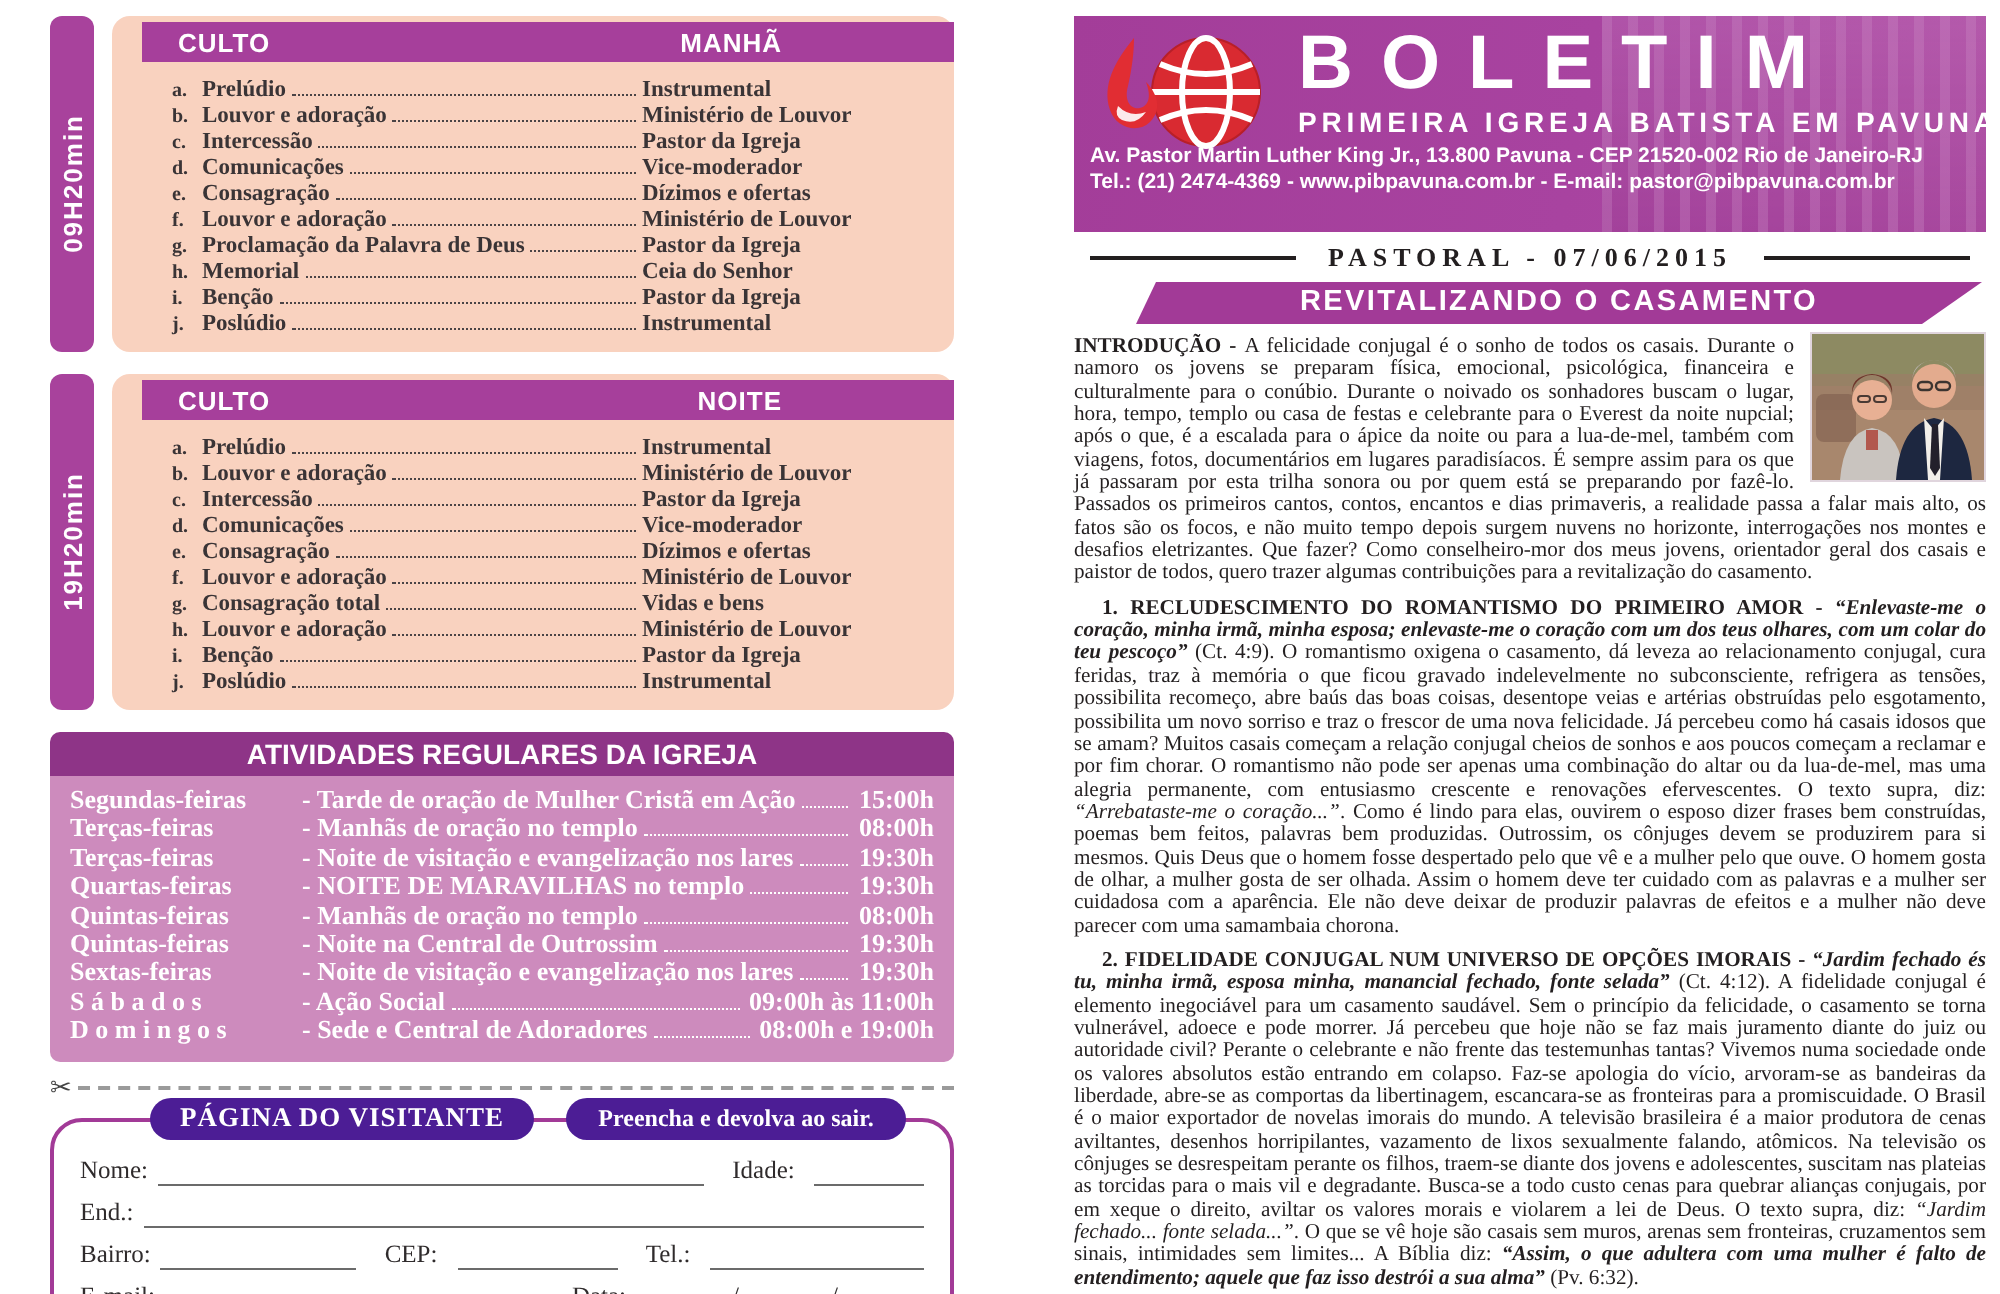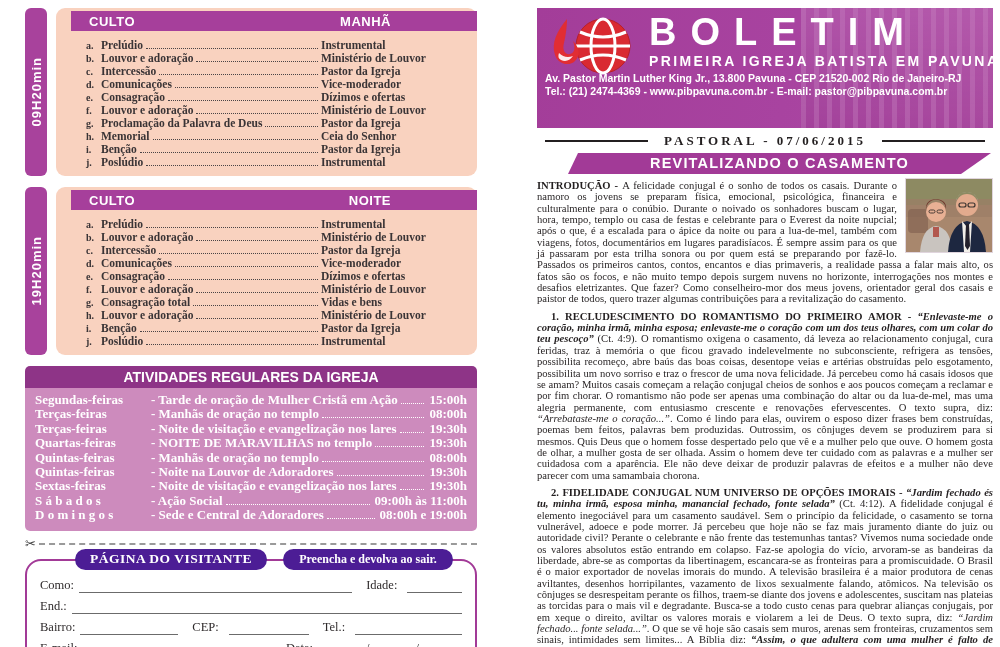--- a/index.html
+++ b/index.html
@@ -47,21 +47,21 @@
   .vtab2{left:256px;width:170px;font:bold 12px "Liberation Serif",serif}
   .frow{display:flex;align-items:flex-end;margin-bottom:6px;line-height:15px}
   .flbl{margin-right:5px;white-space:nowrap}
   .fln{flex:1;border-bottom:1px solid #6b6b6b;height:13px}
   .fsp{margin:0 10px 0 14px;white-space:nowrap}
   .fdate{flex:0 0 40px}
   .fslash{margin:0 3px}
 
   
   .page-right{position:absolute;left:537px;top:8px;width:456px}
-  .rheader{height:120px;background:linear-gradient(100deg,#a33d99 0%,#a843a0 55%,#ae4ba4 100%);
+  .rheader{height:108px;background:linear-gradient(100deg,#a33d99 0%,#a843a0 55%,#ae4ba4 100%);
        position:relative;color:#fff;overflow:hidden}
   .bldg{position:absolute;right:0;top:0;bottom:0;width:42%;opacity:.35;
        background:repeating-linear-gradient(90deg,rgba(255,255,255,.35) 0 5px,rgba(255,255,255,0) 5px 13px),
                   linear-gradient(180deg,rgba(255,255,255,.25),rgba(0,0,0,.1))}
   .logo{position:absolute;left:6px;top:5px}
   .btitle{margin:3px 0 0 112px;font:bold 38px/42px "Liberation Sans",sans-serif;
        letter-spacing:14px;white-space:nowrap;position:relative}
   .bsub{margin-left:112px;font:bold 14px "Liberation Sans",sans-serif;letter-spacing:2.4px;
        white-space:nowrap;position:relative}
   .baddr{margin:3px 0 0 8px;font:bold 10.5px/13px "Liberation Sans",sans-serif;position:relative}
@@ -262,21 +262,21 @@
           <span class="acttime">19:30h</span>
         </div>
         <div class="actrow">
           <span class="actday">Quintas-feiras</span>
           <span class="actdesc">- Manhãs de oração no templo</span>
           <span class="actdots"></span>
           <span class="acttime">08:00h</span>
         </div>
         <div class="actrow">
           <span class="actday">Quintas-feiras</span>
-          <span class="actdesc">- Noite na Louvor de Adoradores</span>
+          <span class="actdesc">- Noite na Central de Outrossim</span>
           <span class="actdots"></span>
           <span class="acttime">19:30h</span>
         </div>
         <div class="actrow">
           <span class="actday">Sextas-feiras</span>
           <span class="actdesc">- Noite de visitação e evangelização nos lares</span>
           <span class="actdots"></span>
           <span class="acttime">19:30h</span>
         </div>
         <div class="actrow">
@@ -297,21 +297,21 @@
   <div class="cutline">
     <span class="scissors">✂</span>
     <span class="cutdash"></span>
   </div>
 
   <div class="vform">
     <div class="vtab vtab1">PÁGINA DO VISITANTE</div>
     <div class="vtab vtab2">Preencha e devolva ao sair.</div>
 
     <div class="frow">
-      <span class="flbl">Como:</span>
+      <span class="flbl">Nome:</span>
       <span class="fln" style="flex:3"></span>
       <span class="flbl fsp">Idade:</span>
       <span class="fln" style="flex:.6"></span>
     </div>
     <div class="frow">
       <span class="flbl">End.:</span>
       <span class="fln"></span>
     </div>
     <div class="frow">
       <span class="flbl">Bairro:</span>

